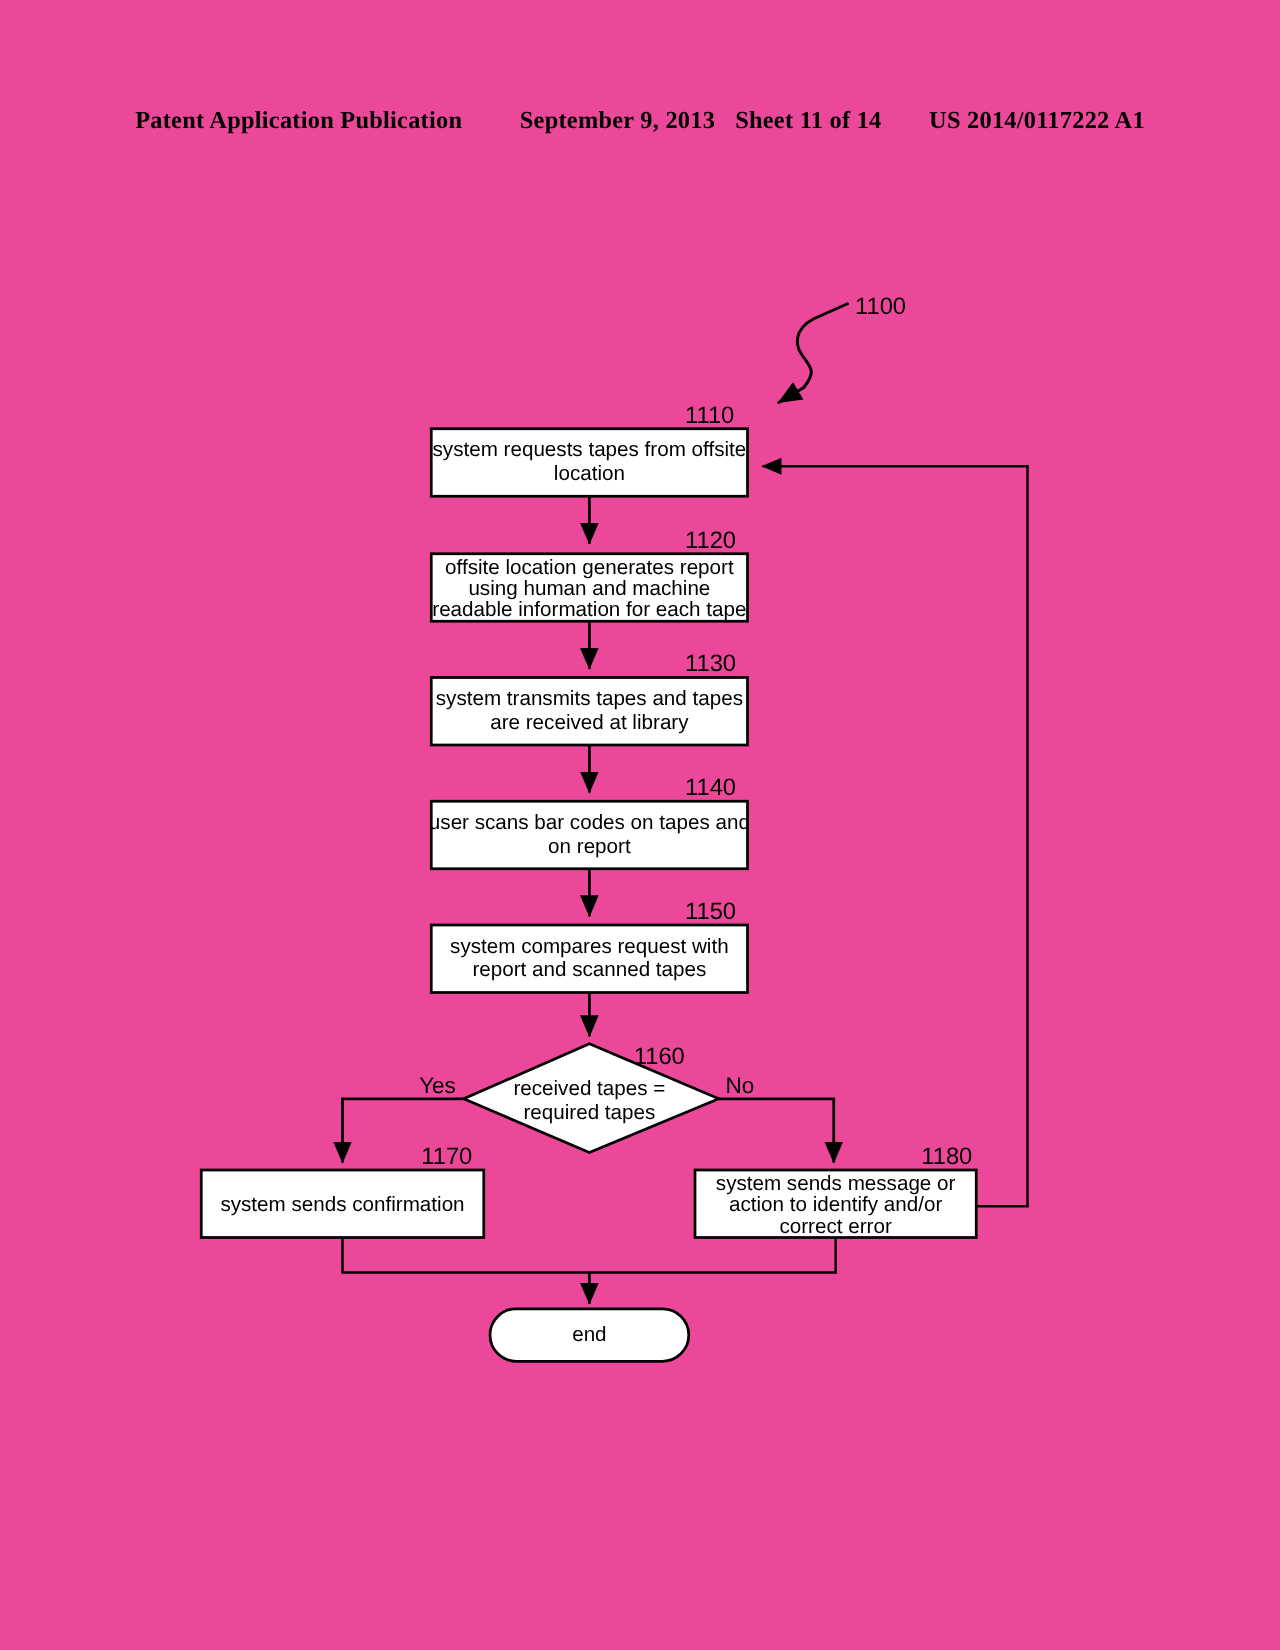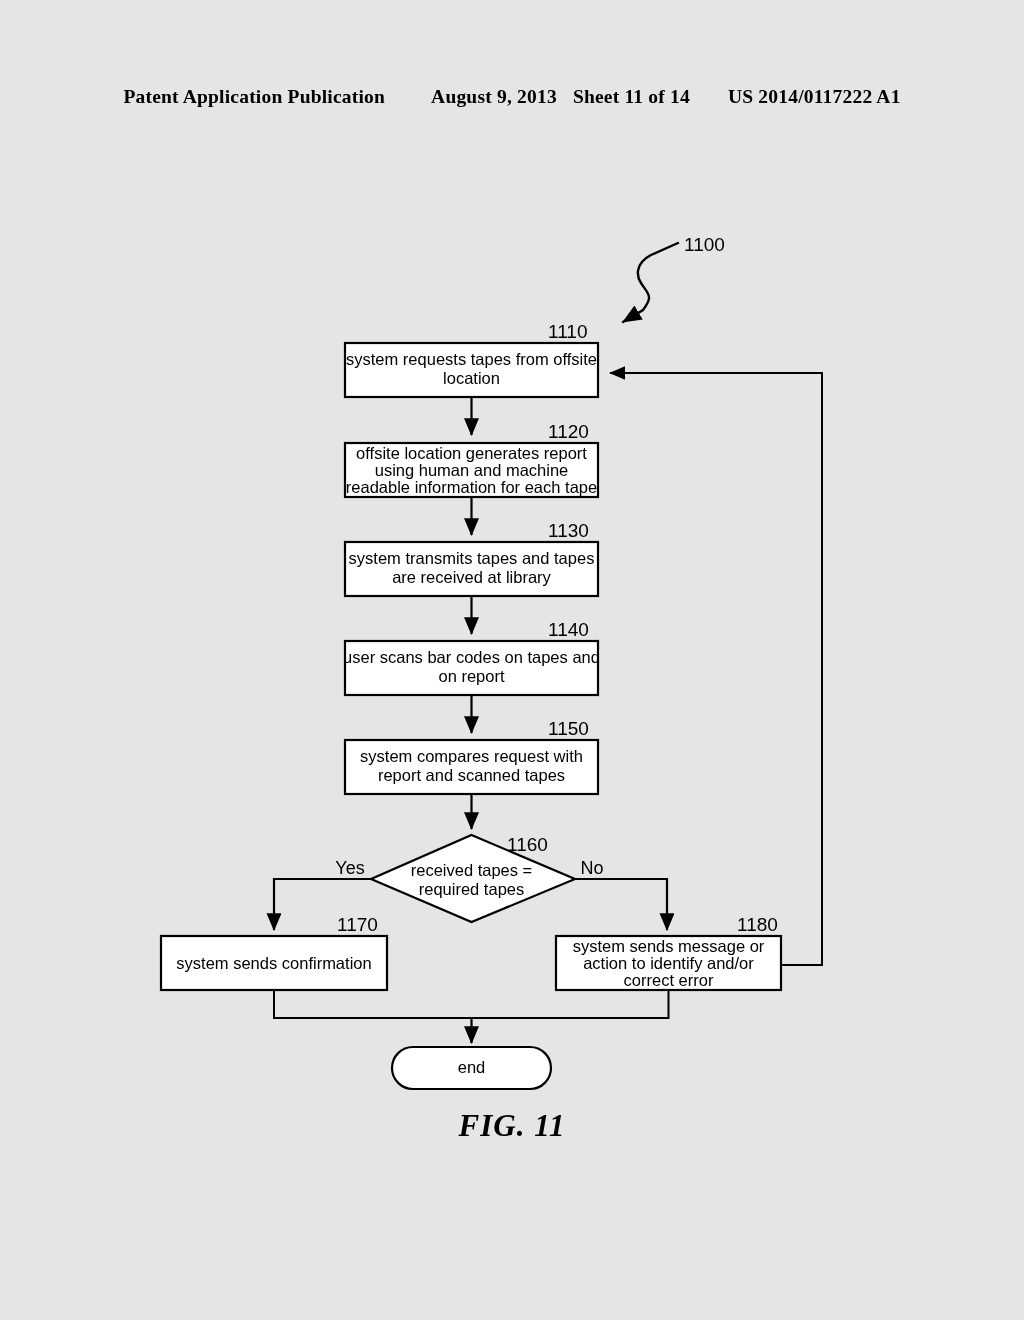--- a/index.html
+++ b/index.html
@@ -4,21 +4,21 @@
 <style>
   html, body {
     margin: 0;
     padding: 0;
     background: #ffffff;
   }
   #page {
     position: relative;
     width: 1024px;
     height: 1320px;
-    background: #e5e5e5;
+    background: #ec4899;
     overflow: hidden;
     font-family: "Liberation Sans", sans-serif;
   }
   
   .header {
     position: absolute;
     top: 86px;
     left: 0;
     width: 1024px;
     display: flex;
@@ -111,21 +111,21 @@
     text-anchor: middle;
   }
 </style>
 </head>
 <body>
 
 <div id="page">
 
   <div class="header">
     <span class="h-pub">Patent Application Publication</span>
-    <span class="h-date">August 9, 2013</span>
+    <span class="h-date">September 9, 2013</span>
     <span class="h-sheet">Sheet 11 of 14</span>
     <span class="h-num">US 2014/0117222 A1</span>
   </div>
 
   <svg id="flow" viewBox="0 0 1024 1320">
 
     <defs>
       <marker id="arrowhead" markerWidth="9" markerHeight="9" refX="7.6" refY="3.4" orient="auto" markerUnits="strokeWidth">
         <path d="M0,0 L8,3.4 L0,6.8 Z" fill="#000000"></path>
       </marker>
@@ -215,15 +215,14 @@
     <path class="conn-thin" d="M274,990 L274,1018 L668.5,1018 L668.5,990"></path>
     <path class="conn" d="M471.5,1018 L471.5,1043" marker-end="url(#arrowhead)"></path>
 
     <g>
       <rect class="node-term" x="392" y="1047" width="159" height="42" rx="21" ry="21"></rect>
       <text class="term-text" x="471.5" y="1073">end</text>
     </g>
 
   </svg>
 
-  <div class="fig-caption">FIG. 11</div>
 
 </div>
 
 </body></html>

